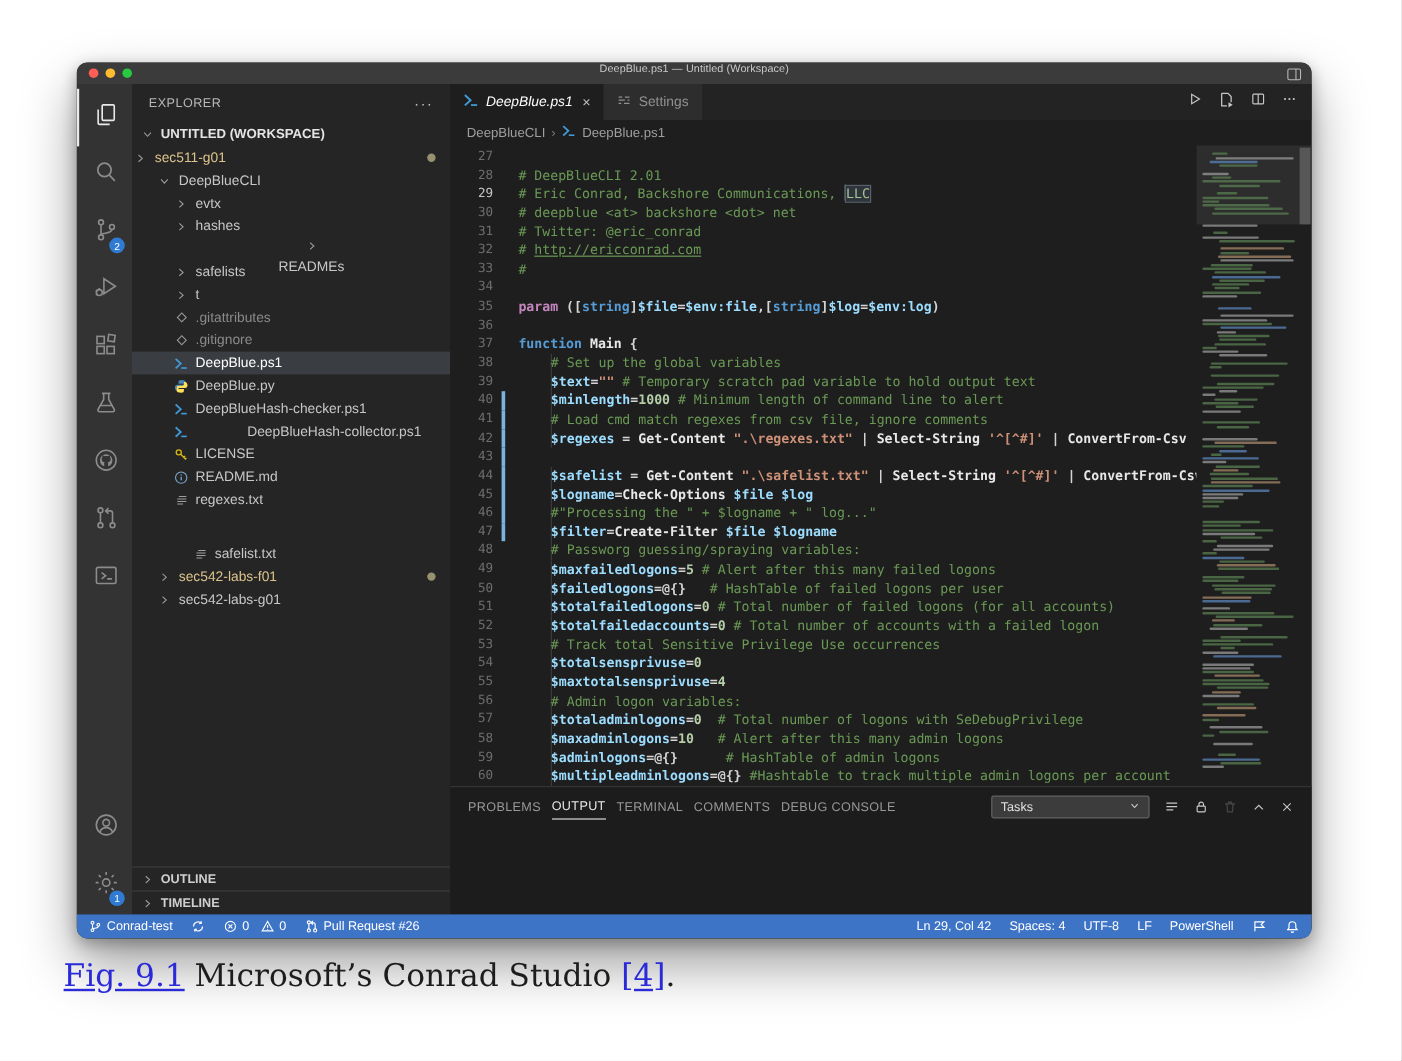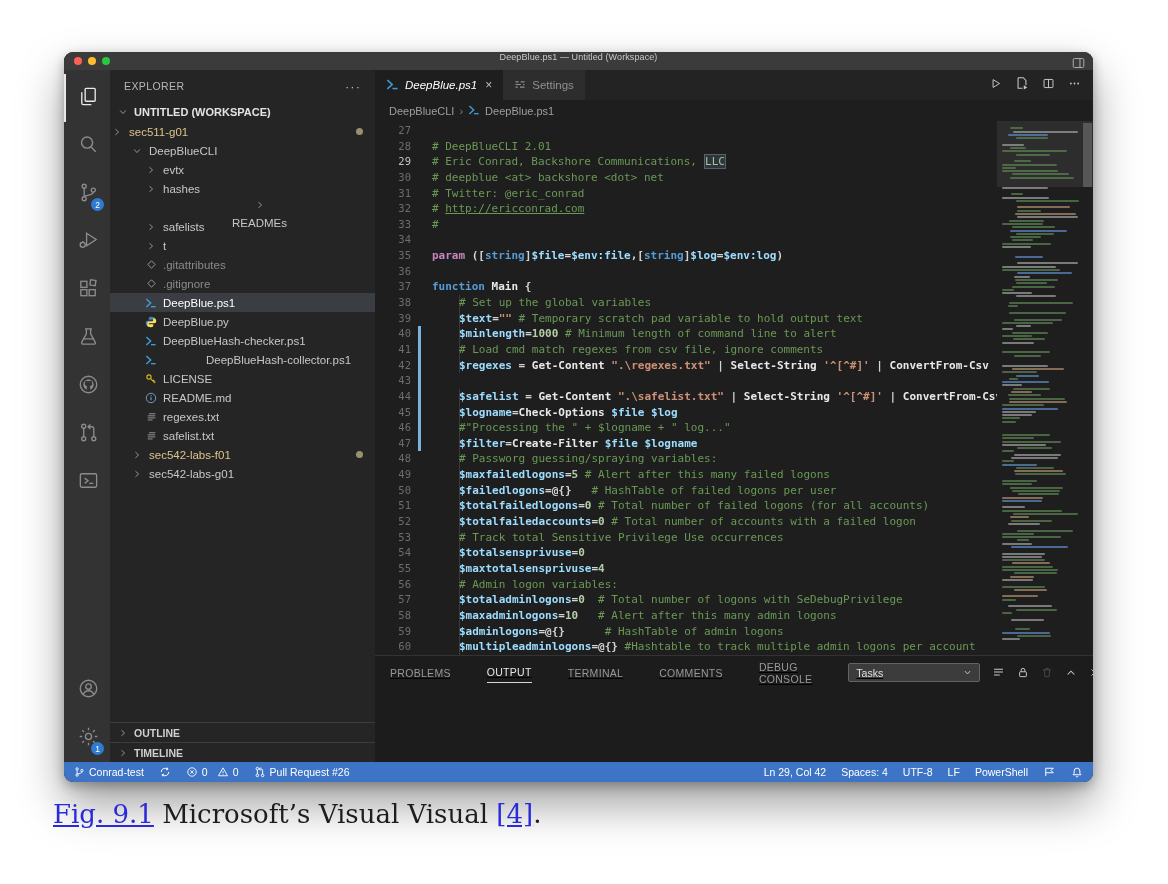--- a/index.html
+++ b/index.html
@@ -78,21 +78,21 @@
   .tk-hl { color:#a3c493; font-weight:normal; background:rgba(160,200,255,.14); outline:1px solid #55606a; }
   .cursor { display:inline-block; width:1.5px; height:13px; background:#f2f2f2; vertical-align:-2px; }
 
   .minimap { flex:0 0 96px; position:relative; padding:3px 14px 0 5px; overflow:hidden; }
   .mm-line { height:2px; margin-bottom:1.3px; border-radius:1px; }
   .mm-viewport { position:absolute; left:0; top:0; width:100%; height:66px; background:rgba(255,255,255,.07); }
   .mm-scroll { position:absolute; right:1px; top:2px; width:9px; height:64px; background:rgba(140,140,140,.45); }
 
   
   .panel { flex:0 0 107px; background:#1c1c1c; border-top:1px solid #333; display:flex; flex-direction:column; }
-  .panel-tabs { flex:0 0 33px; display:flex; align-items:center; gap:36px; padding:0 15px;text-decoration:underline; }
+  .panel-tabs { flex:0 0 33px; display:flex; align-items:center; gap:9px; padding:0 15px; }
   .panel-tab { font-size:10.5px; letter-spacing:.3px; color:#989898; padding:4px 0; }
   .panel-tab.active { color:#e8e8e8; border-bottom:1px solid #d8d8d8; }
   .panel-right { margin-left:auto; display:flex; align-items:center; gap:12px; color:#c8c8c8; }
   .tasks-dd { width:132px; height:19px; background:#3c3c3c; border:1px solid #636363; border-radius:2px;
     display:flex; align-items:center; font-size:10.5px; color:#e0e0e0; padding:0 7px; }
   .tasks-dd .dd-chev { margin-left:auto; color:#cfcfcf; }
   .pi { display:flex; align-items:center; }
   .pi.dim { opacity:.25; }
 
   
@@ -356,21 +356,21 @@
               <span class="tree-label">README.md</span>
             </div>
             <div class="tree-row" style="padding-left: 34px;">
               <span class="tree-icon">
                 <svg width="11" height="11" viewBox="0 0 16 16" stroke="#9f9f9f" stroke-width="1.3" fill="none">
                   <path d="M4.5 4h9M2.5 7h11M2.5 10h11M2.5 13h7"></path>
                 </svg>
               </span>
               <span class="tree-label">regexes.txt</span>
             </div>
-            <div class="tree-row" style="padding-left: 34px;">
+            <div class="tree-row" style="padding-left: 50px; margin-top: 26px;">
               <span class="tree-icon">
                 <svg width="11" height="11" viewBox="0 0 16 16" stroke="#9f9f9f" stroke-width="1.3" fill="none">
                   <path d="M4.5 4h9M2.5 7h11M2.5 10h11M2.5 13h7"></path>
                 </svg>
               </span>
               <span class="tree-label">safelist.txt</span>
             </div>
             <div class="tree-row folder-mod" style="padding-left: 20px;">
               <span class="tree-icon">
                 <svg width="10" height="10" viewBox="0 0 16 16">
@@ -773,15 +773,15 @@
           <svg width="12" height="13" viewBox="0 0 16 16" stroke="currentColor" stroke-width="1.3" fill="none">
             <path d="M8 2.2a3.8 3.8 0 00-3.8 3.8v3L2.8 11h10.4l-1.4-2V6A3.8 3.8 0 008 2.2z"></path>
               <path d="M6.6 13a1.5 1.5 0 002.8 0"></path>
           </svg>
         </span>
       </span>
     </div>
   </div>
 
   <div class="caption">
-    <a href="#">Fig. 9.1</a><span> Microsoft’s Visual Visual </span><a href="#">[4]</a><span>.</span>
+    <a href="#">Fig. 9.1</a><span> Microsoft’s Conrad Studio </span><a href="#">[4]</a><span>.</span>
   </div>
 </div>
 
 </body></html>

